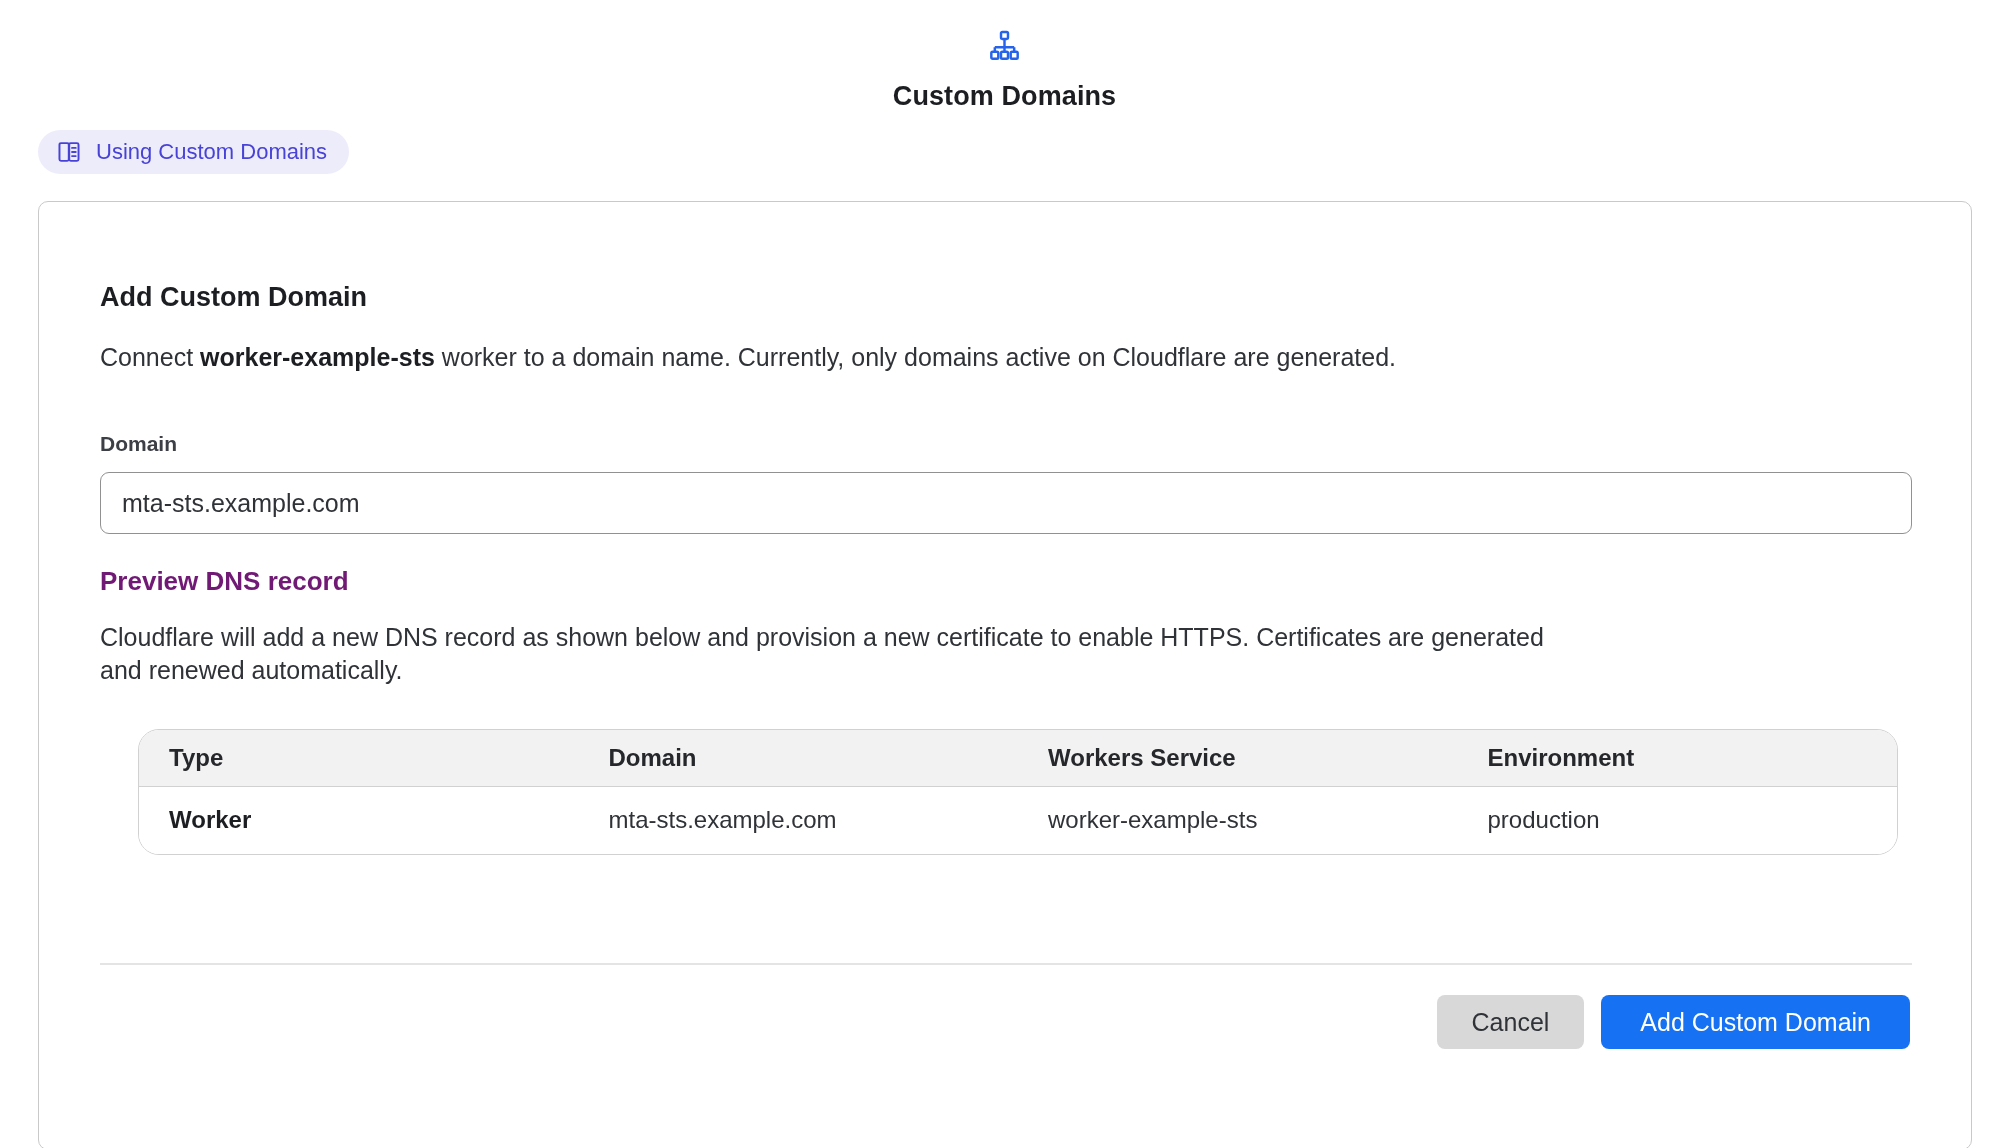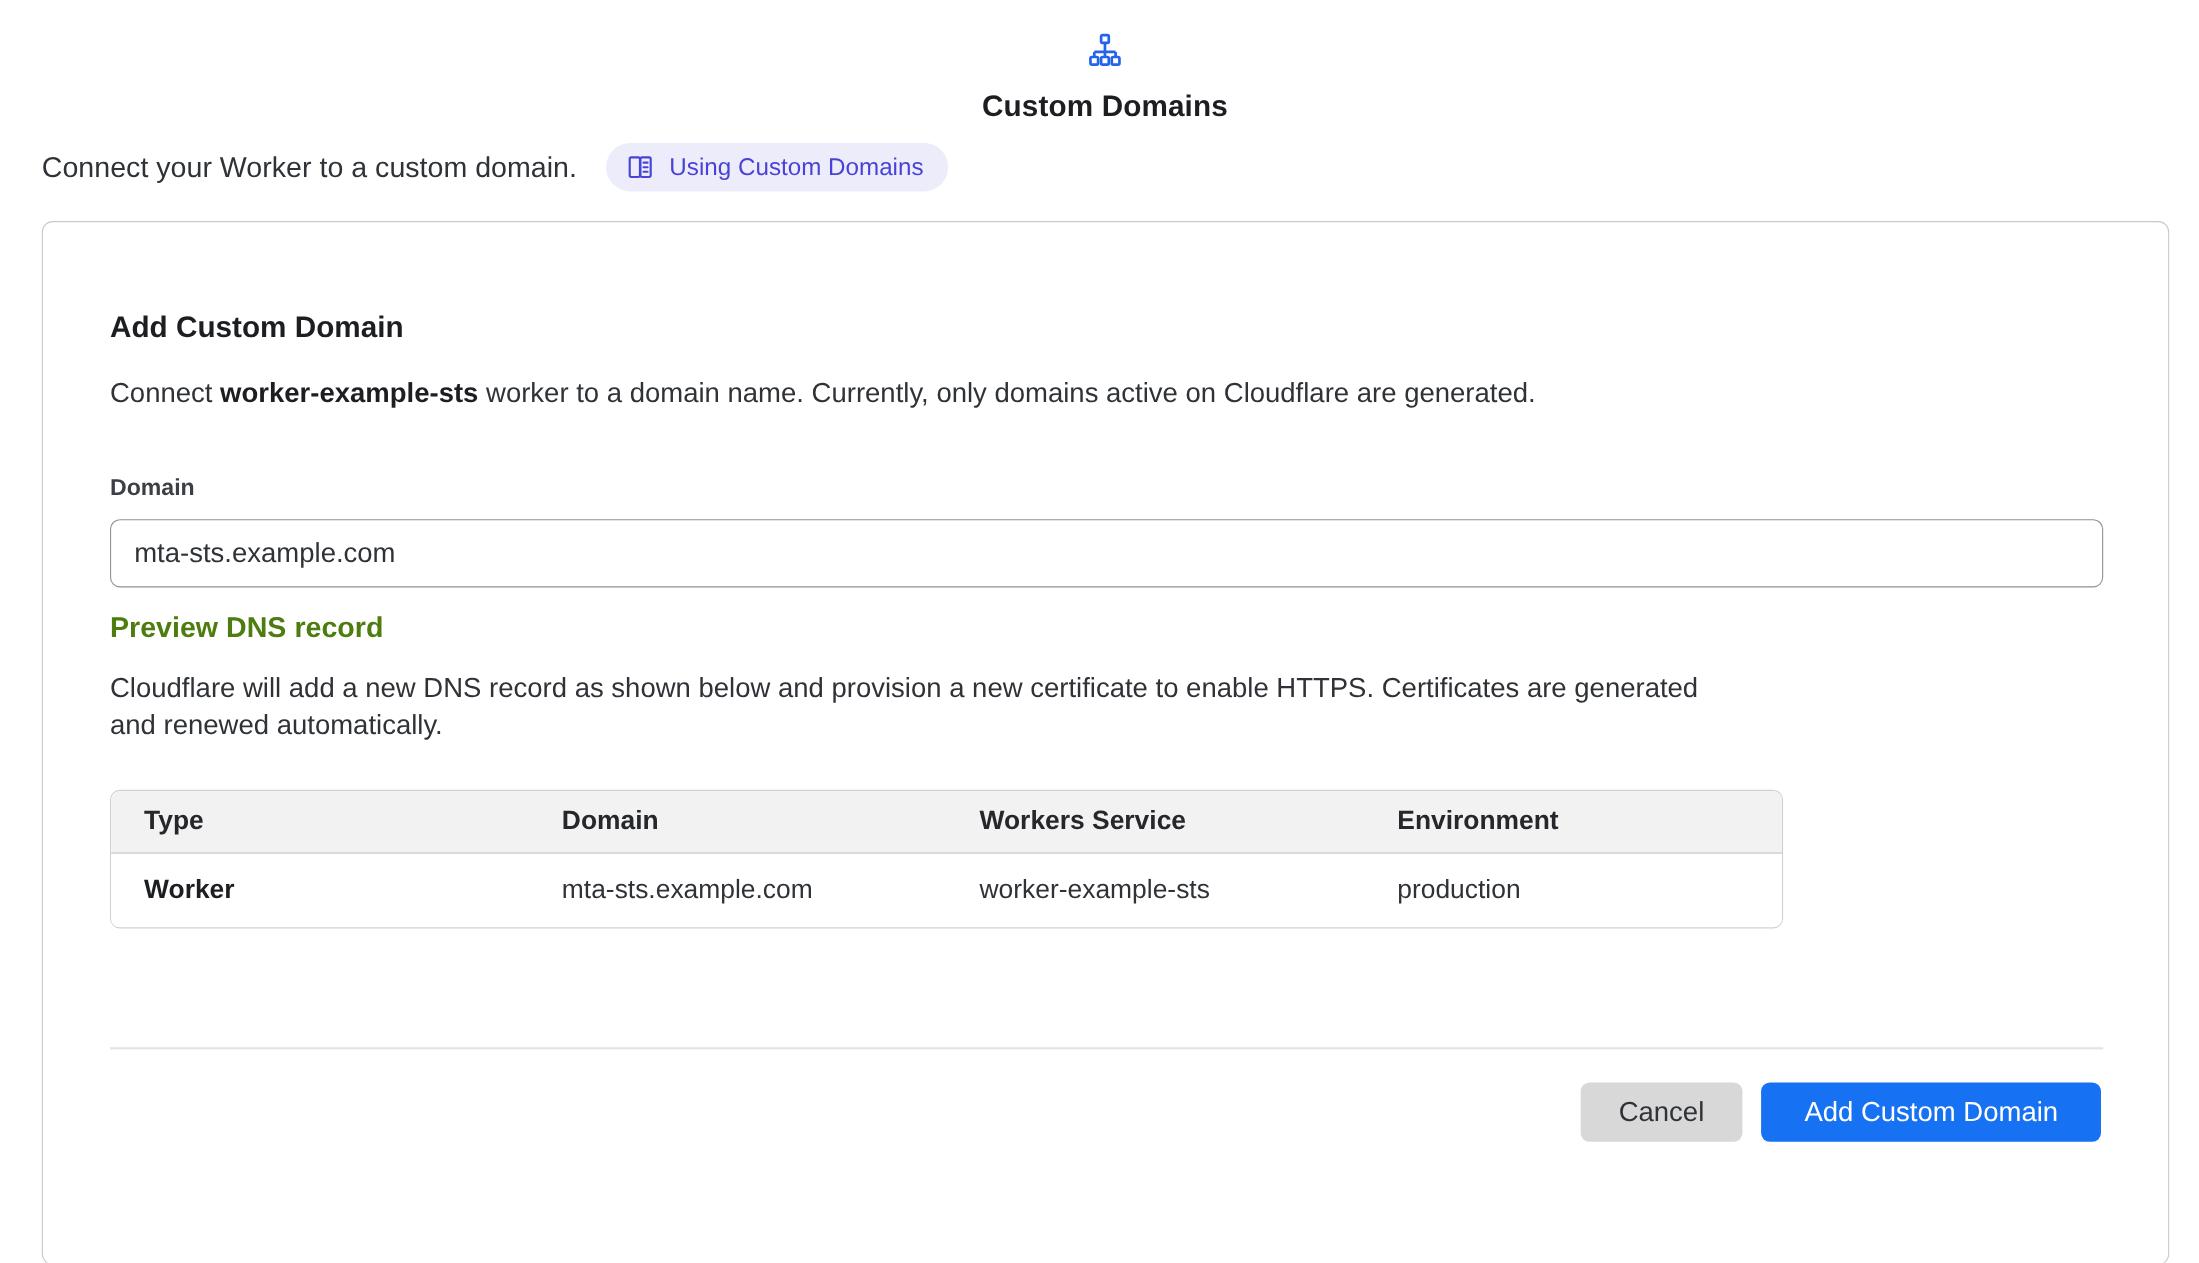--- a/index.html
+++ b/index.html
@@ -72,40 +72,41 @@
     border-radius: 9px;
     font-family: "Liberation Sans", "DejaVu Sans", sans-serif;
     font-size: 25px;
     color: #2f3237;
     padding: 0 21px;
     outline: none;
     background: #ffffff;
   }
 
   .card h3 {
-    margin-top: 21px;
+    margin-top: 32px;
     font-size: 26px;
     font-weight: 700;
-    color: #4d7c0f;
+    color: #701a75;
   }
   .desc {
     margin-top: 24px;
     font-size: 25px;
     line-height: 33px;
     color: #2f3237;
     max-width: 1460px;
   }
 
   
   .table-wrap {
     margin-top: 42px;
-    width: 1521px;
+    width: 1760px;
     border: 1.5px solid #d1d1d1;
-    border-radius: 9px;
+    border-radius: 21px;
     overflow: hidden;
+    margin-left: 38px;
   }
   table { width: 100%; border-collapse: collapse; }
   thead th {
     background: #f2f2f2;
     text-align: left;
     font-size: 24px;
     font-weight: 700;
     color: #25272b;
     height: 56px;
     padding: 0 0 0 30px;
@@ -159,21 +160,20 @@
         <rect x="9.3" y="1.5" width="5.4" height="5.4" rx="1"></rect>
         <path d="M12 6.9 v6.4 M4.5 13.3 h15 M4.5 13.3 v3.6 M12 13.3 v3.6 M19.5 13.3 v3.6"></path>
         <rect x="1.8" y="16.9" width="5.4" height="5.4" rx="1"></rect>
         <rect x="9.3" y="16.9" width="5.4" height="5.4" rx="1"></rect>
         <rect x="16.8" y="16.9" width="5.4" height="5.4" rx="1"></rect>
       </svg>
       <h1>Custom Domains</h1>
     </div>
 
     <div class="subtitle-row">
-      <p class="subtitle">Connect your Worker to a custom domain.</p>
       <a class="docs-badge" href="#">
         <svg class="book-icon" viewBox="0 0 24 24" fill="none" stroke="#4843d6" stroke-width="1.8" stroke-linejoin="round" stroke-linecap="round">
           <rect x="3.2" y="3.8" width="8.6" height="16.4" rx="1.4"></rect>
           <rect x="12.2" y="3.8" width="8.6" height="16.4" rx="1.4"></rect>
           <path d="M14.8 8.2 h3.4 M14.8 12 h3.4 M14.8 15.8 h3.4"></path>
         </svg>
         <span class="badge-label">Using Custom Domains</span>
       </a>
     </div>
   </header>

